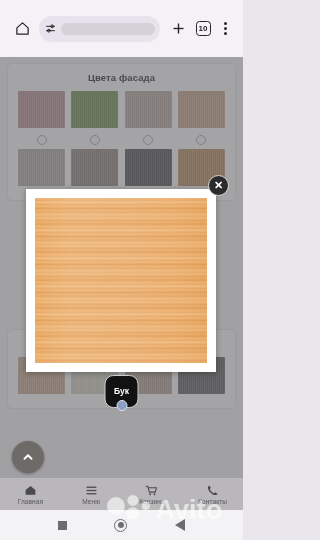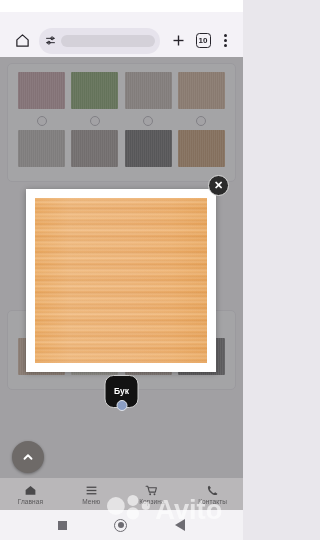--- a/index.html
+++ b/index.html
@@ -16,21 +16,20 @@
   }
 
   
   #browser-bar {
     position: absolute; left: 0; top: 0;
     width: 243px; height: 57px;
     background: #f4f2f7;
     display: flex; align-items: center;
     padding: 0 9px;
     gap: 0px;
-    margin-top: 12px;
   }
   .tb-btn {
     display: flex; align-items: center; justify-content: center;
     flex: 0 0 auto;
   }
   #home-btn { width: 26px; height: 26px; }
   #omnibox {
     flex: 1 1 auto;
     height: 26px;
     margin: 0 6px 0 4px;
@@ -280,20 +279,21 @@
         <i></i>
           <i></i>
           <i></i>
       </span>
     </div>
   </div>
 
   <div id="page">
 
     <div class="card">
+      <div class="card-title">Цвета фасада</div>
 
       <div class="swatch-row">
         <div class="swatch-cell">
           <div class="swatch" style="background:#b58e93"></div>
           <div class="radio"></div>
         </div>
         <div class="swatch-cell">
           <div class="swatch" style="background:#6d8f51"></div>
           <div class="radio"></div>
         </div>

